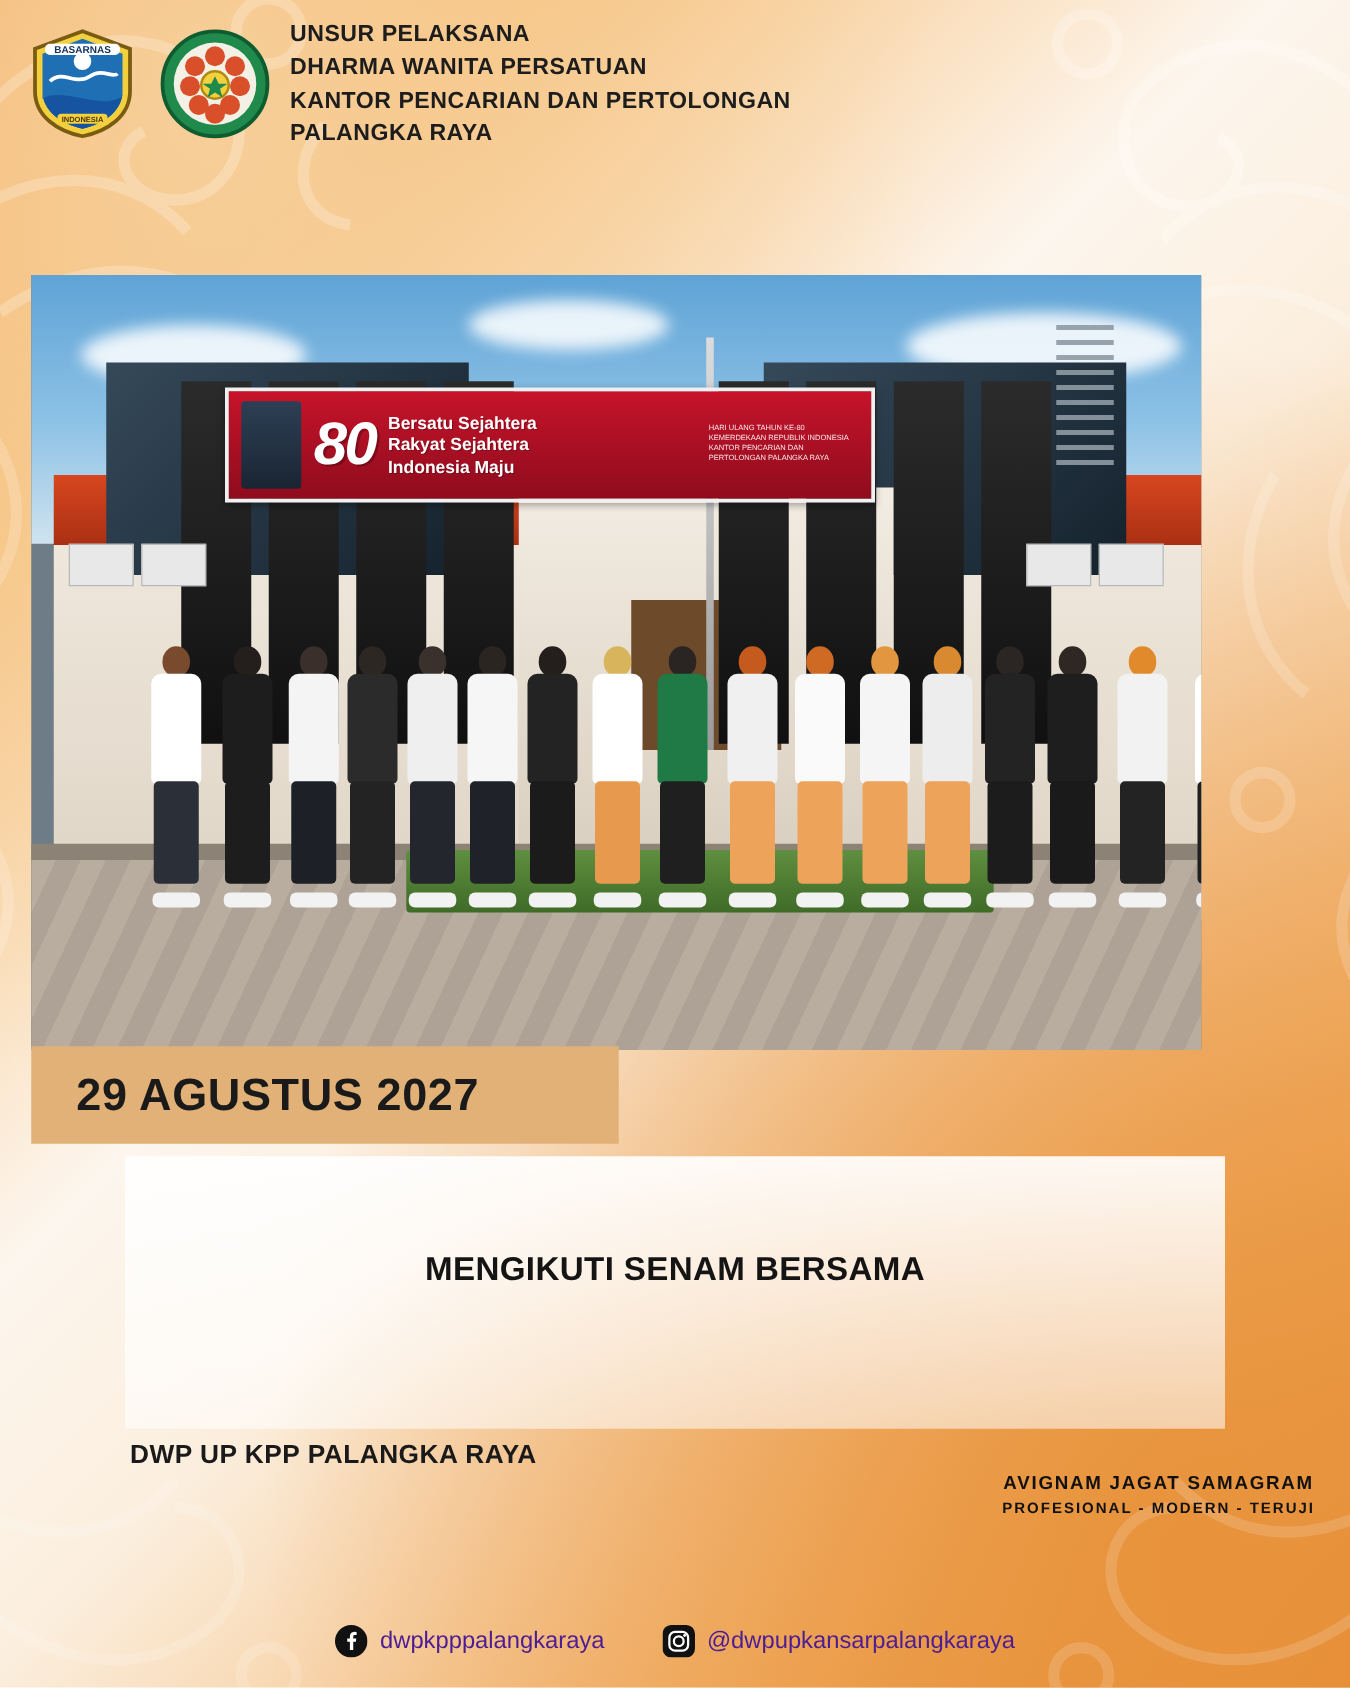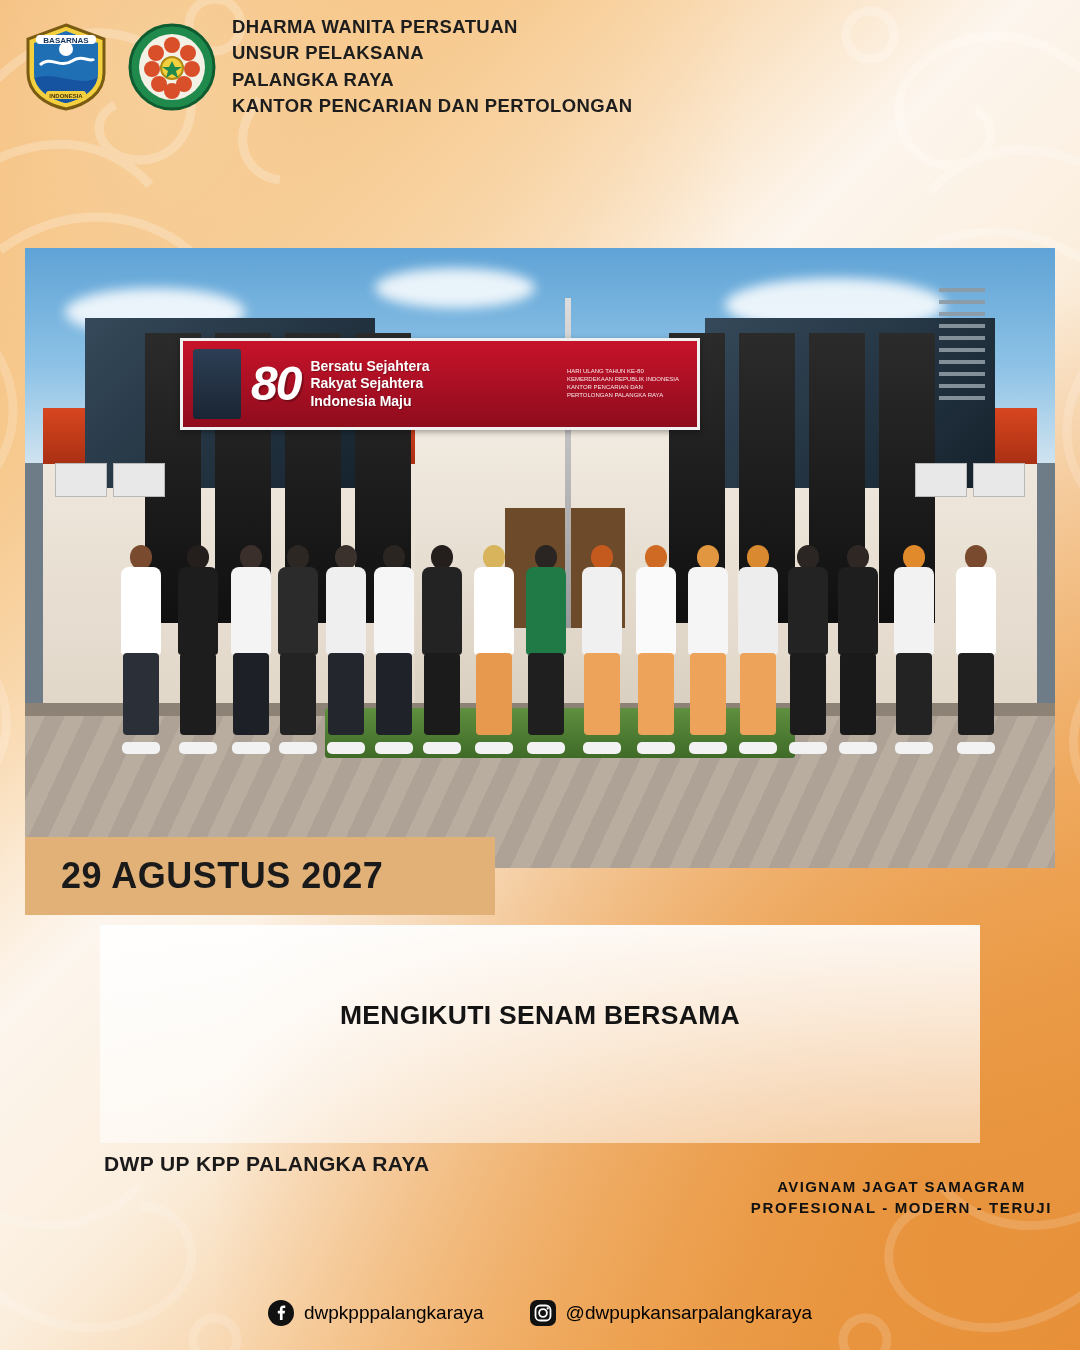--- a/index.html
+++ b/index.html
@@ -46,25 +46,24 @@
     font-weight: bold;
     line-height: 1.42;
     letter-spacing: .4px;
     text-transform: uppercase;
   }
 
   
   .photo {
     position: absolute;
     left: 25px; top: 220px;
-    width: 1030px; height: 620px;
+    width: 936px; height: 620px;
     overflow: hidden;
     background: #6d7c86;
     z-index: 3;
-    margin-top: 28px;
   }
   .photo-inner { position: absolute; inset: 0; }
 
   
   .sky {
     position: absolute; left:0; top:0; width:100%; height:215px;
     background: linear-gradient(180deg, #5fa3d6 0%, #8dc2e6 55%, #cfe3ef 100%);
   }
   .cloud {
     position:absolute; background:rgba(255,255,255,.85); border-radius:50%;
@@ -213,31 +212,31 @@
     text-align:center; z-index:4; color:#111;
   }
   .tagline .t1 {
     font-size:15px; font-weight:bold; letter-spacing:1.4px;
   }
   .tagline .t2 {
     font-size:46px; font-weight:bold; letter-spacing:.5px; line-height:1.05;
     margin-top:2px;
   }
   .tagline .t3 {
-    font-size:15px; font-weight:bold; letter-spacing:1.6px; margin-top:4px;
+    font-size:12px; font-weight:bold; letter-spacing:1.6px; margin-top:4px;
   }
 
   
   .social {
     position:absolute; left:0; bottom:24px; width:100%;
     display:flex; align-items:center; justify-content:center; gap:46px;
     z-index:4;
   }
   .social-item { display:flex; align-items:center; gap:10px; }
-  .social-item .txt { font-size:19px; color:#000000; }
+  .social-item .txt { font-size:19px; color:#4c1d95; }
   .ic { width:26px; height:26px; flex:0 0 auto; }
 </style>
 </head>
 <body>
 
 <div class="batik" style="left:-40px; top:-30px;">
   <svg width="340" height="300" viewBox="0 0 340 300">
     <g fill="none" stroke="#ffffff" stroke-width="9" opacity="0.75">
       <path d="M10 140 C70 60 150 40 210 90 C250 125 230 190 180 190 C140 190 125 150 155 135"></path>
       <path d="M-10 220 C60 160 140 160 190 215"></path>
@@ -326,24 +325,24 @@
           <circle cx="33" cy="63" r="8"></circle>
         <circle cx="26" cy="48" r="8"></circle>
           <circle cx="30" cy="32" r="8"></circle>
       </g>
       <circle cx="46" cy="47" r="11" fill="#f4d03f" stroke="#b08a12" stroke-width="2"></circle>
       <path d="M46 40 L49 46 L56 46 L50 50 L52 57 L46 53 L40 57 L42 50 L36 46 L43 46 Z" fill="#1f8a4c"></path>
     </svg>
   </div>
 
   <div class="header-text">
+    <div>UNSUR PELAKSANA</div>
     <div>DHARMA WANITA PERSATUAN</div>
-    <div>UNSUR PELAKSANA</div>
+    <div>KANTOR PENCARIAN DAN PERTOLONGAN</div>
     <div>PALANGKA RAYA</div>
-    <div>KANTOR PENCARIAN DAN PERTOLONGAN</div>
   </div>
 </div>
 
 <div class="photo">
   <div class="photo-inner">
     <div class="sky"></div>
     <div class="cloud" style="left:40px; top:40px; width:180px; height:48px;"></div>
     <div class="cloud" style="left:700px; top:30px; width:220px; height:54px;"></div>
     <div class="cloud" style="left:350px; top:20px; width:160px; height:40px;"></div>
 

